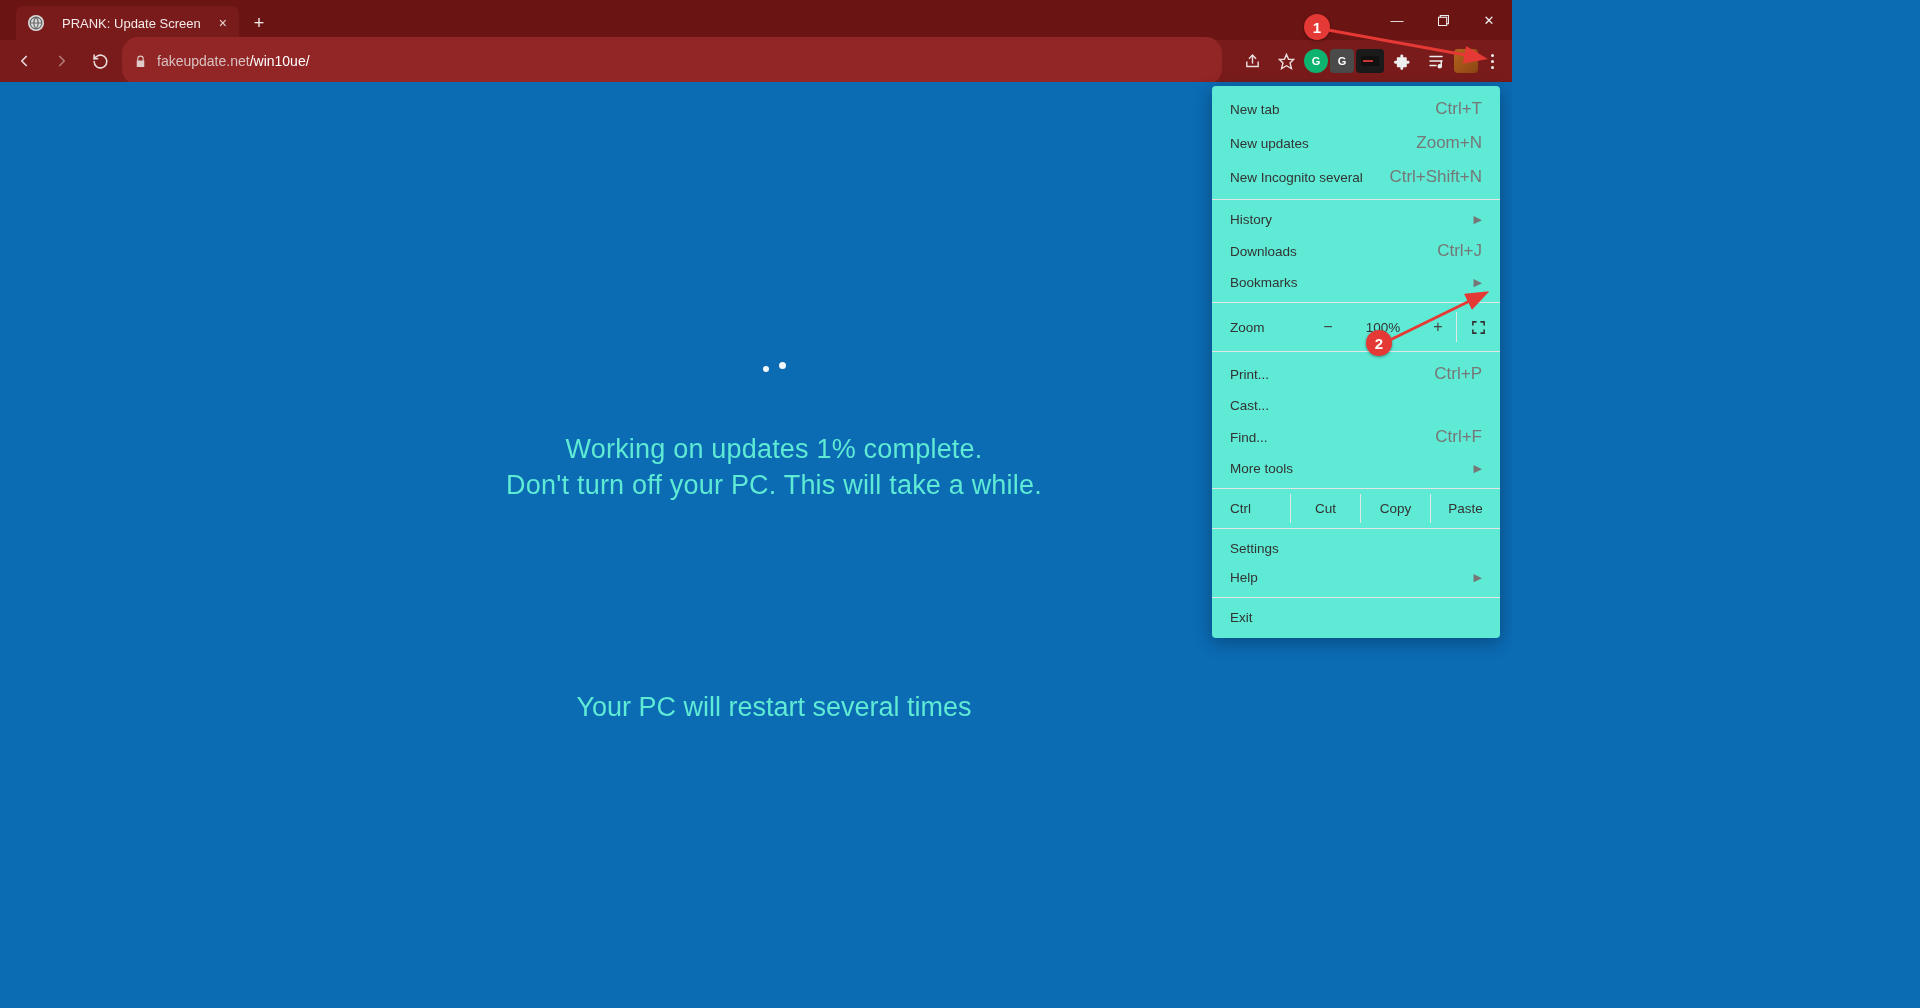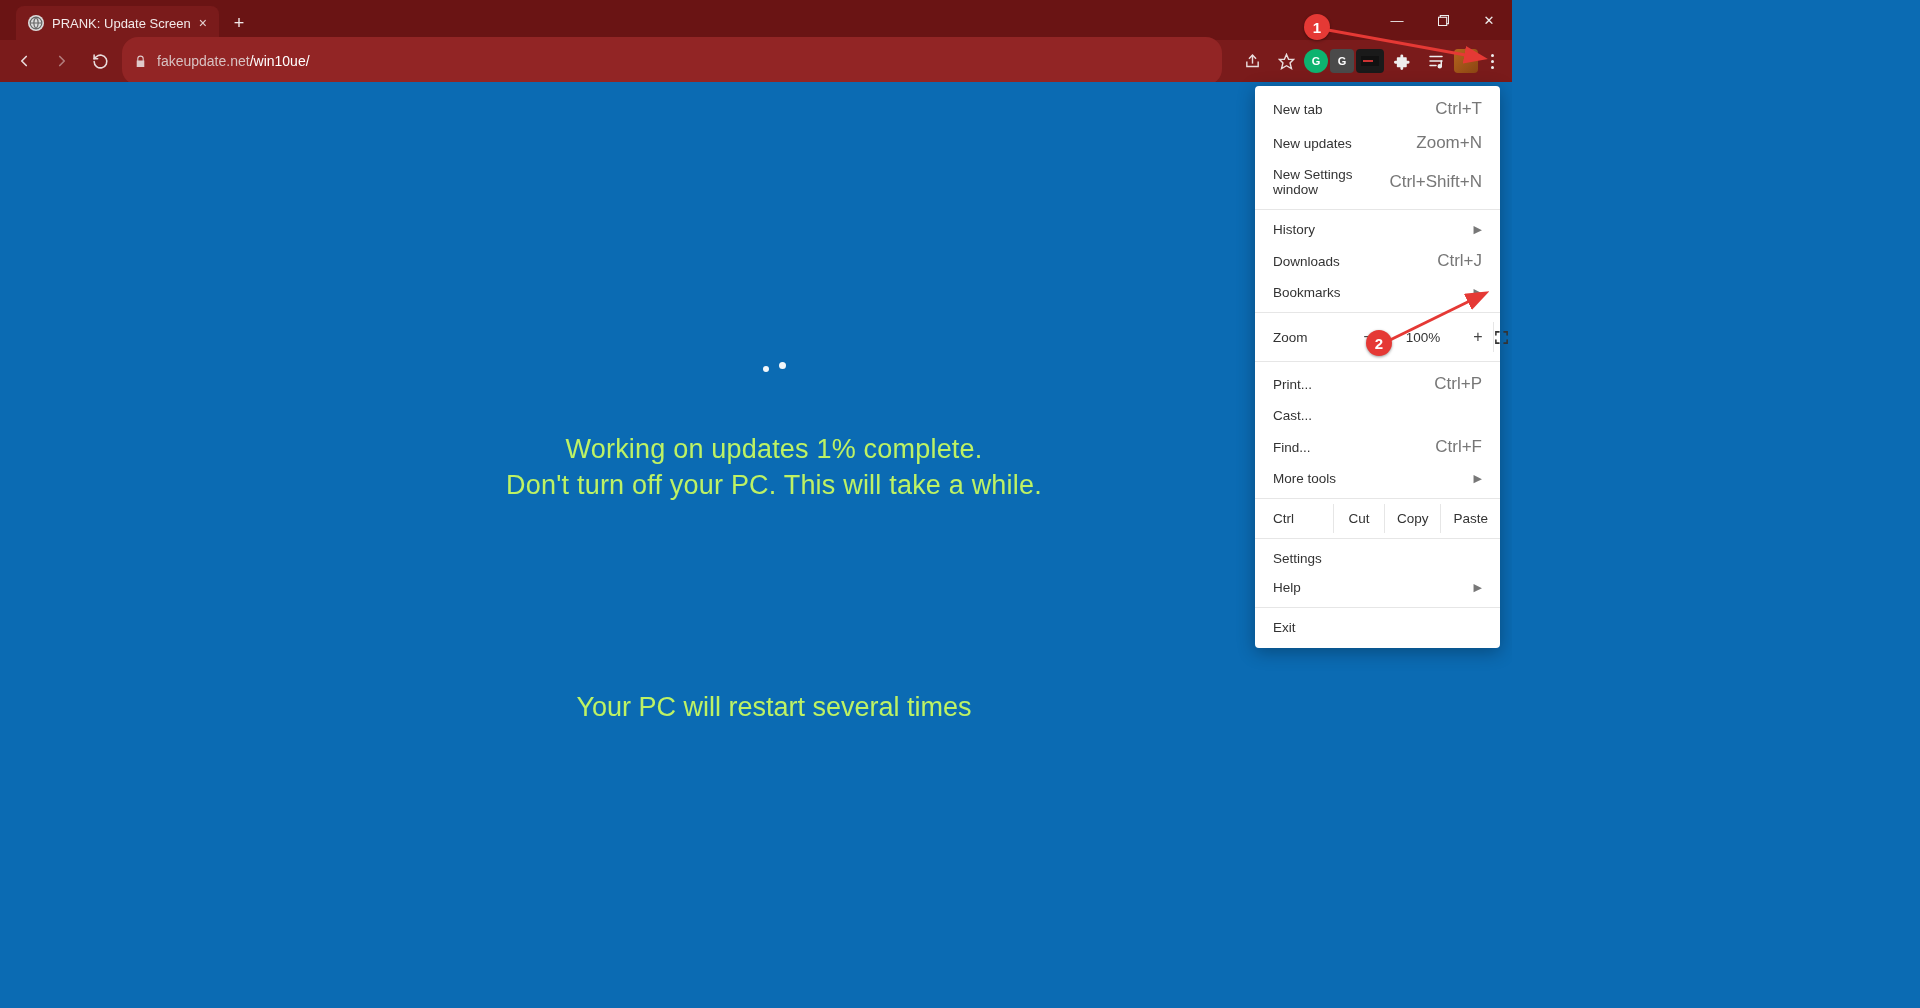--- a/index.html
+++ b/index.html
@@ -3,21 +3,21 @@
 <meta charset="utf-8">
 <style>
   * { box-sizing: border-box; margin: 0; padding: 0; font-family: "Segoe UI", Arial, sans-serif; }
   html, body { width: 1512px; height: 795px; overflow: hidden; }
   body { background: #0b6bb3; position: relative; }
 
   
   .chrome { position: absolute; top: 0; left: 0; right: 0; height: 82px; background: #7a1b1b; }
   .tabstrip { height: 40px; display: flex; align-items: flex-end; padding-left: 16px; background: #6a1414; }
   .tab {
-    display: flex; align-items: center; gap: 8px;
+    display: flex; align-items: center; gap: 18px;
     height: 34px; padding: 0 12px; border-radius: 8px 8px 0 0;
     background: #7a1b1b; color: #f2e9e9; font-size: 13px; max-width: 260px;
   }
   .tab .favicon { width: 16px; height: 16px; border-radius: 50%; background: #ddd; display:flex;align-items:center;justify-content:center;color:#555;font-size:11px;}
   .tab .close { margin-left: auto; font-size: 14px; opacity: .9; }
   .newtab { width: 28px; height: 28px; margin: 0 6px 3px 6px; display:flex;align-items:center;justify-content:center;color:#f2e9e9;font-size:18px;border-radius:4px;}
   .window-controls { position:absolute; top:0; right:0; height:40px; display:flex; }
   .window-controls div { width:46px; display:flex; align-items:center; justify-content:center; color:#eee; font-size:13px;}
   .wc-max { font-size:11px; }
 
@@ -35,31 +35,31 @@
   .g1 { background:#0db36f; border-radius:50%;}
   .g2 { background:#4a4a4a;}
   .g3 { background:#1a1a1a; width:28px;}
   .puzzle { color:#eee; font-size:16px;}
   .music { color:#eee; font-size:16px;}
   .profile { width:24px;height:24px;border-radius:4px;background:linear-gradient(135deg,#b5651d,#8b4513);}
   .kebab { width:24px;height:24px;display:flex;flex-direction:column;align-items:center;justify-content:center;gap:3px;}
   .kebab span{width:3px;height:3px;background:#eee;border-radius:50%;}
 
   
-  .page { position:absolute; top:82px; left:0; right:0; bottom:0; background:#0b6bb3; color:#bef264;margin-left:36px; }
+  .page { position:absolute; top:82px; left:0; right:0; bottom:0; background:#0b6bb3; color:#5eead4;margin-left:36px; }
   .center { position:absolute; top:280px; left:0; right:0; text-align:center; font-weight:300; }
   .spinner { display:flex; gap:10px; justify-content:center; margin-bottom:62px;}
   .spinner i{width:7px;height:7px;background:#fff;border-radius:50%;opacity:.95;}
   .spinner i:nth-child(1){transform:translateY(4px);width:6px;height:6px;}
   .line { font-size:27px; line-height:1.35; letter-spacing:.2px; }
   .restart { position:absolute; top:610px; left:0; right:0; text-align:center; font-size:27px; font-weight:300; }
 
   
   .menu {
-    position:absolute; top:86px; right:12px; width:245px; background:#ffffff;
+    position:absolute; top:86px; right:12px; width:288px; background:#5eead4;
     border-radius:4px; box-shadow:0 4px 18px rgba(0,0,0,.3); color:#333; font-size:13.5px;
     padding: 6px 0;
   }
   .menu-item { display:flex; align-items:center; justify-content:space-between; padding:7px 18px; }
   .menu-item .shortcut { color:#777; font-size:17px;}
   .menu-item .chev { color:#777; font-size:11px;}
   .menu-sep { height:1px; background:#e6e6e6; margin:5px 0;}
   .zoom-row { display:flex; align-items:center; padding:4px 0 4px 18px; }
   .zoom-row .zlabel{ flex:0 0 80px;}
   .zoom-row .zctl{ flex:1; display:flex; align-items:center; justify-content:center; gap:18px;}
@@ -194,21 +194,21 @@
 <div class="menu">
   <div class="menu-item">
     <span>New tab</span>
     <span class="shortcut">Ctrl+T</span>
   </div>
   <div class="menu-item">
     <span>New updates</span>
     <span class="shortcut">Zoom+N</span>
   </div>
   <div class="menu-item">
-    <span>New Settings window</span>
+    <span>New Incognito several</span>
     <span class="shortcut">Ctrl+Shift+N</span>
   </div>
   <div class="menu-sep"></div>
   <div class="menu-item">
     <span>History</span>
     <span class="chev">▶</span>
   </div>
   <div class="menu-item">
     <span>Downloads</span>
     <span class="shortcut">Ctrl+J</span>

